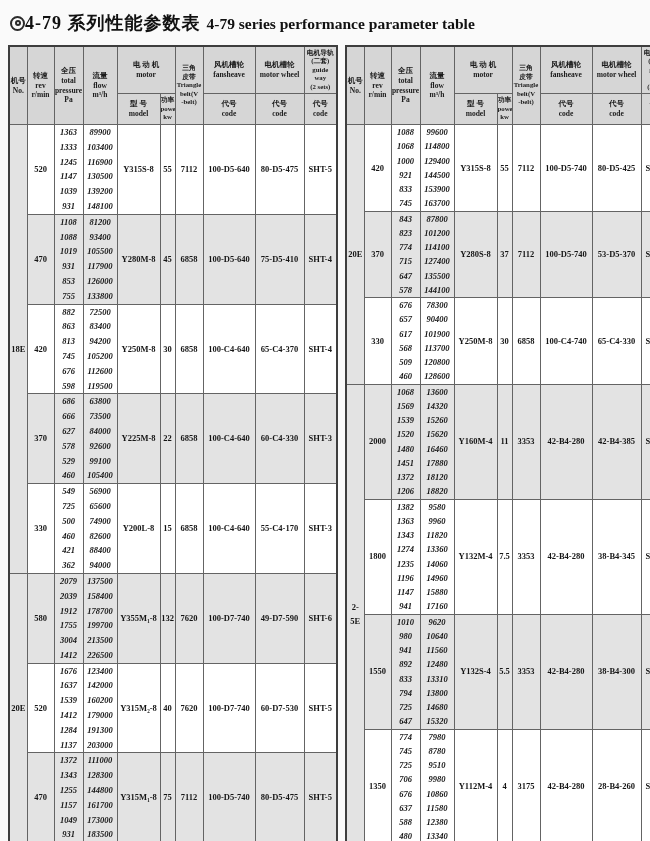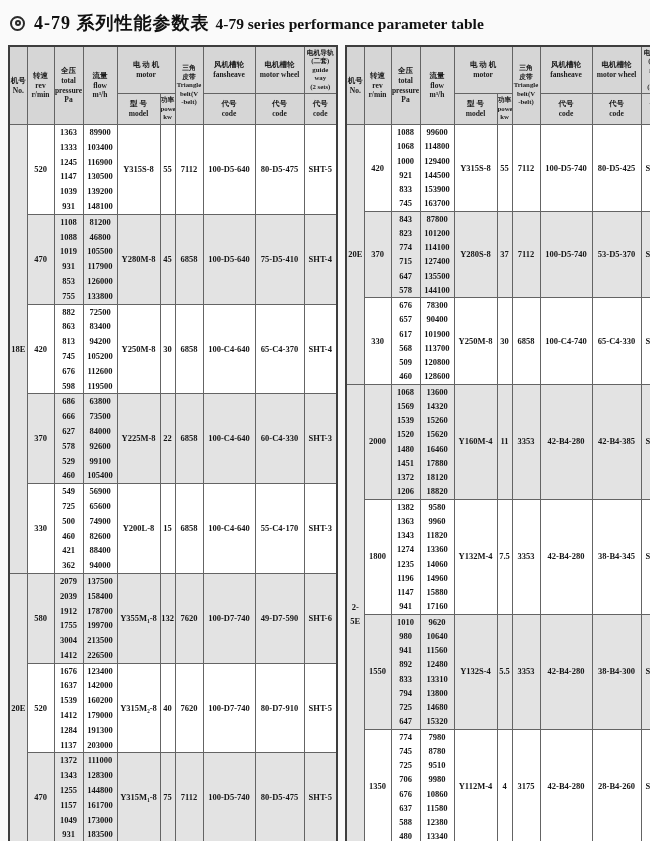--- a/index.html
+++ b/index.html
@@ -1,21 +1,21 @@
 <!DOCTYPE html>
 <html lang="zh"><head>
 <meta charset="utf-8">
 <style>
   html,body{margin:0;padding:0;}
   body{
     width:650px;height:841px;overflow:hidden;background:#fafafa;
     font-family:"Liberation Serif","DejaVu Serif",serif;color:#111;
   }
   .page{position:relative;width:650px;height:841px;}
-  .title-row{display:flex;align-items:center;gap:9px;padding:11px 0 0 10px;}
+  .title-row{display:flex;align-items:center;padding:11px 0 0 10px;}
   .bullseye{
     width:15px;height:15px;border:2.5px solid #2b2b2b;border-radius:50%;
     display:inline-flex;align-items:center;justify-content:center;flex:0 0 auto;box-sizing:border-box;
   }
   .bullseye-inner{width:6px;height:6px;border:2px solid #2b2b2b;border-radius:50%;box-sizing:border-box;}
   .title-cn{font-size:18px;font-weight:bold;letter-spacing:1px;}
   .title-en{font-size:15.5px;font-weight:bold;margin-left:6px;}
   .tables-row{display:flex;gap:7px;margin:10px 5px 0 8px;align-items:flex-start;}
   table.perf{
     border-collapse:collapse;table-layout:fixed;width:315px;flex:0 0 auto;
@@ -26,21 +26,21 @@
     overflow:hidden;
   }
   table.perf thead th{
     background:#d6d6d6;font-weight:bold;font-size:7.5px;line-height:1.3;
     white-space:pre-line;color:#1a1a1a;
   }
   table.perf thead tr.h1 th{height:46px;}
   table.perf thead tr.h2 th{height:30px;}
   table.perf thead th.th-sm{font-size:6.8px;line-height:1.25;}
   table.perf tbody td{font-weight:bold;font-size:8.5px;color:#151515;}
-  table.perf tbody td.stack{white-space:pre-line;}
+  table.perf tbody td.stack{white-space:pre-line;font-style:italic;}
   table.lh-l tbody td{line-height:14.8px;}
   table.lh-r tbody td{line-height:14.25px;}
   tr.shaded td{background:#e3e3e3;}
   td.machine{background:#e3e3e3;font-size:8.5px;}
 </style>
 </head>
 <body>
 
 <div class="page">
   <div class="title-row">
@@ -137,21 +137,21 @@
             </tr>
             <tr class="shaded">
               <td>470</td>
               <td class="stack">1108
 1088
 1019
 931
 853
 755</td>
               <td class="stack">81200
-46800
+93400
 105500
 117900
 126000
 133800</td>
               <td>Y280M-8</td>
               <td>45</td>
               <td>6858</td>
               <td>100-D5-640</td>
               <td>75-D5-410</td>
               <td>SHT-4</td>
@@ -252,21 +252,21 @@
               <td class="stack">123400
 142000
 160200
 179000
 191300
 203000</td>
               <td>Y315M₂-8</td>
               <td>40</td>
               <td>7620</td>
               <td>100-D7-740</td>
-              <td>80-D7-910</td>
+              <td>60-D7-530</td>
               <td>SHT-5</td>
             </tr>
             <tr class="shaded">
               <td>470</td>
               <td class="stack">1372
 1343
 1255
 1157
 1049
 931</td>

